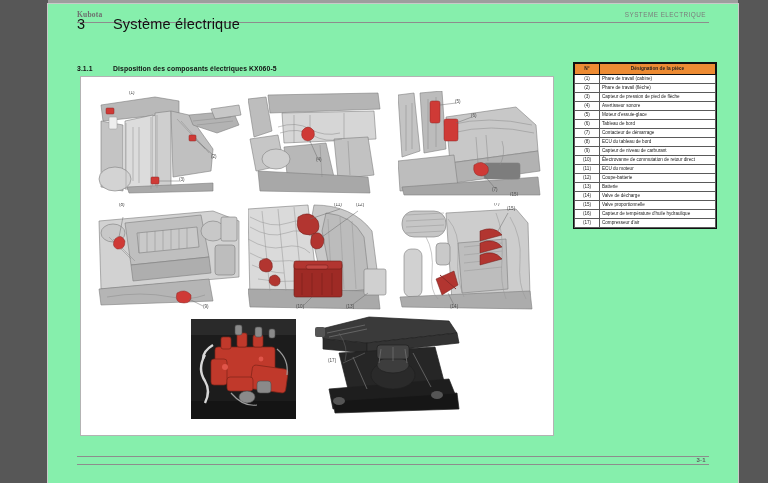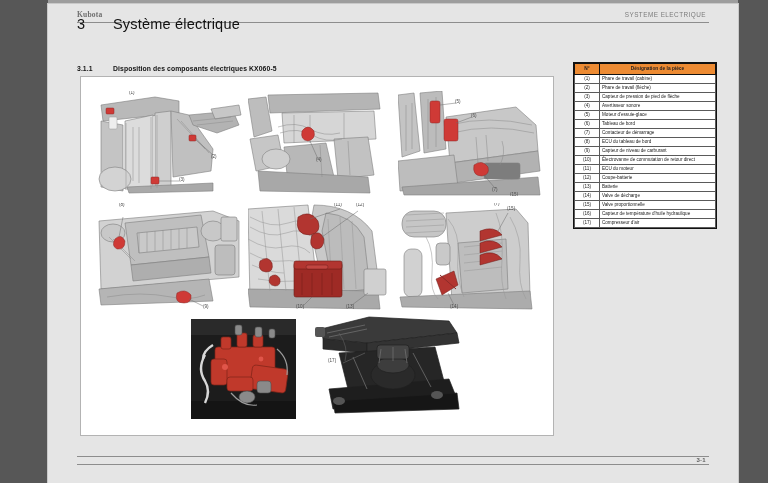--- a/index.html
+++ b/index.html
@@ -12,21 +12,21 @@
 
   
   .gutter{position:absolute;top:0;bottom:0;background:#575757;}
   .gutter.left{left:0;width:48px;}
   .gutter.right{right:0;width:30px;}
   .topstrip{position:absolute;left:0;top:0;width:768px;height:4px;background:#9d9d9d;}
 
   
   #page{
     position:absolute;left:48px;top:4px;width:690px;height:479px;
-    background:#e5e5e5;
+    background:#86efac;
     box-shadow:0 0 0 1px #c9c9c9;
     overflow:hidden;
   }
 
   
   .hdr{position:absolute;left:0;top:0;width:690px;height:26px;}
   .logo{
     position:absolute;left:29px;top:6px;
     font-family:"Liberation Serif", serif;
     font-size:7.5px;font-weight:bold;letter-spacing:.2px;

